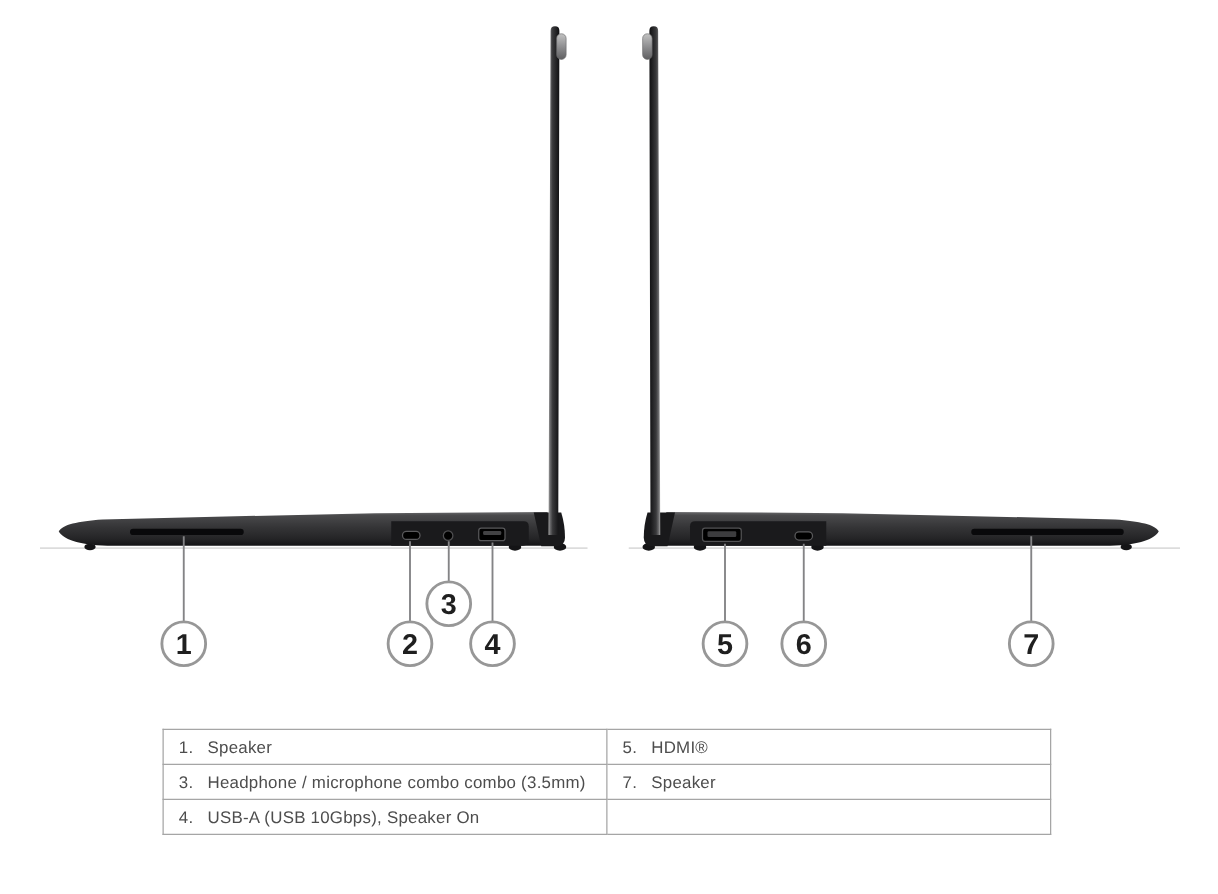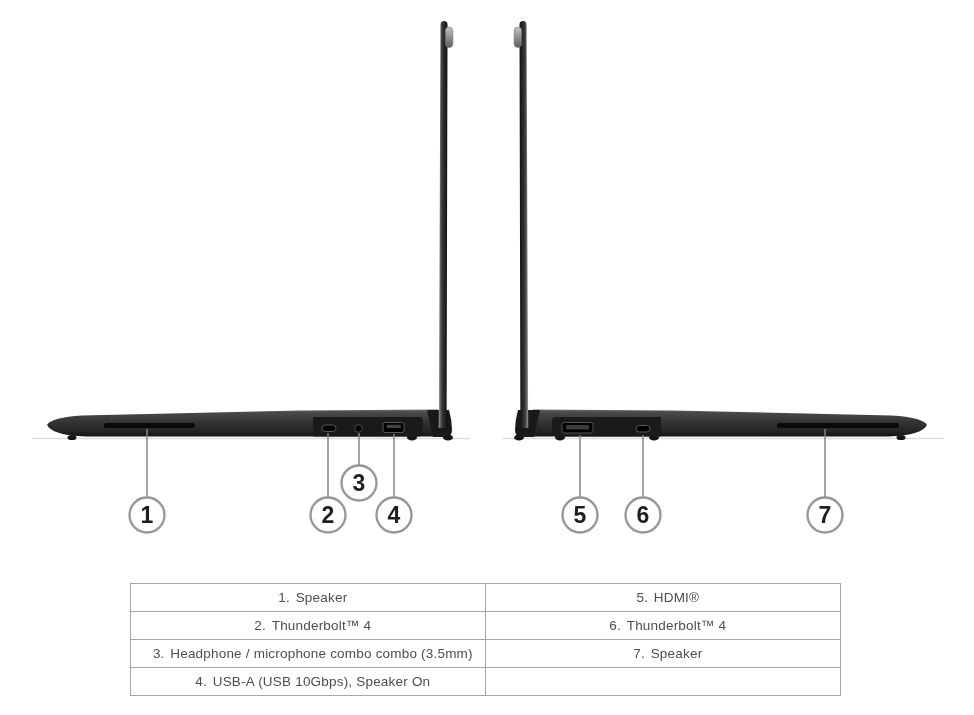--- a/index.html
+++ b/index.html
@@ -27,21 +27,20 @@
   .spec-table {
     position:absolute;
     left:130px;
     top:583px;
     width:711px;
     border-collapse:collapse;
     table-layout:fixed;
     font-size:13.5px;
     color:#4d4d4d;
     letter-spacing:0.2px;
-    text-align:center;
   }
   .spec-table td {
     border:1px solid #a5a5a5;
     height:27px;
     padding:0 8px 0 12px;
     vertical-align:middle;
     white-space:nowrap;
     overflow:hidden;
   }
   .spec-table .num {
@@ -179,28 +178,20 @@
       <tr>
         <td>
           <span class="num">1.</span><span>Speaker</span>
         </td>
         <td>
           <span class="num">5.</span><span>HDMI®</span>
         </td>
       </tr>
       <tr>
         <td>
-          <span class="num">2.</span><span>Thunderbolt™ 4</span>
-        </td>
-        <td>
-          <span class="num">6.</span><span>Thunderbolt™ 4</span>
-        </td>
-      </tr>
-      <tr>
-        <td>
           <span class="num">3.</span><span>Headphone / microphone combo combo (3.5mm)</span>
         </td>
         <td>
           <span class="num">7.</span><span>Speaker</span>
         </td>
       </tr>
       <tr>
         <td>
           <span class="num">4.</span><span>USB-A (USB 10Gbps), Speaker On</span>
         </td>

